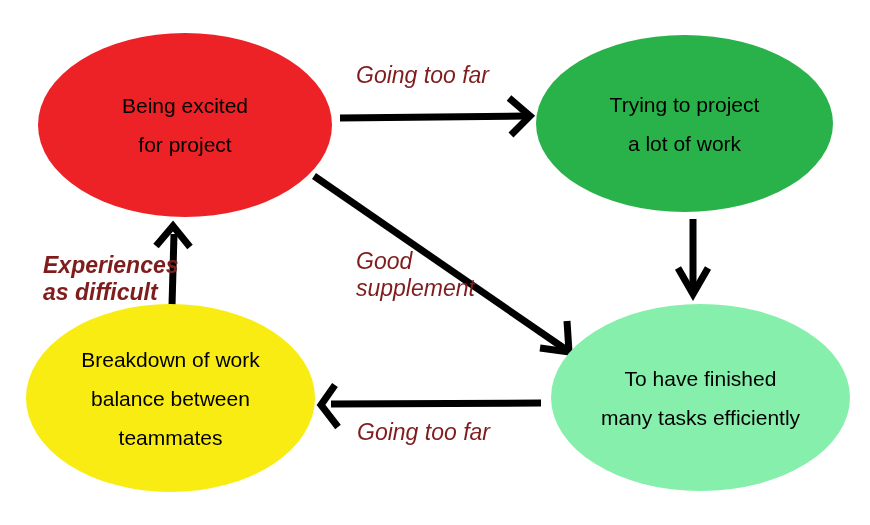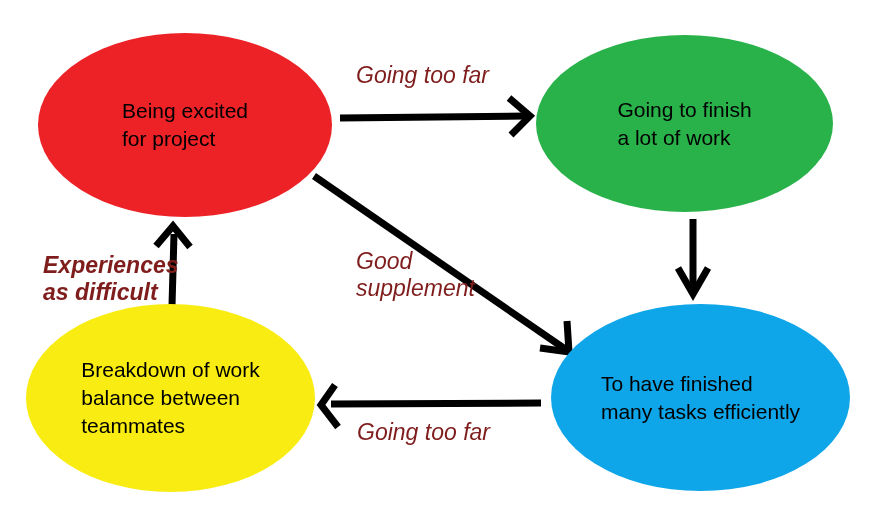--- a/index.html
+++ b/index.html
@@ -30,23 +30,23 @@
   }
   .node {
     position: absolute;
     border-radius: 50%;
     display: flex;
     align-items: center;
     justify-content: center;
   }
   .node .node-text {
     white-space: pre-line;
-    text-align: left;
+    text-align: center;
     font-size: 21px;
-    line-height: 28px;
+    line-height: 39px;
     color: #000000;
   }
   .node-red    { left: 38px;  top: 33px;  width: 294px; height: 184px; }
   .node-green  { left: 536px; top: 35px;  width: 297px; height: 177px; }
   .node-yellow { left: 26px;  top: 304px; width: 289px; height: 188px; }
   .node-blue   { left: 551px; top: 304px; width: 299px; height: 187px; }
   .edge-label {
     position: absolute;
     font-style: italic;
     font-size: 23px;
@@ -87,31 +87,31 @@
       <path d="M156 246 L173 226 L190 247"></path>
     </g>
   </svg>
 
   <div class="node node-red" style="background-color: rgb(236, 34, 39);">
     <span class="node-text">Being excited
 for project</span>
   </div>
 
   <div class="node node-green" style="background-color: rgb(42, 178, 74);">
-    <span class="node-text">Going to finish
+    <span class="node-text">Trying to project
 a lot of work</span>
   </div>
 
   <div class="node node-yellow" style="background-color: rgb(248, 236, 18);">
     <span class="node-text">Breakdown of work
 balance between
 teammates</span>
   </div>
 
-  <div class="node node-blue" style="background-color: #0ea5e9;">
+  <div class="node node-blue" style="background-color: #86efac;">
     <span class="node-text">To have finished
 many tasks efficiently</span>
   </div>
 
   <div class="edge-label label-top">Going too far</div>
   <div class="edge-label label-supplement">Good
 supplement</div>
   <div class="edge-label label-bottom">Going too far</div>
   <div class="edge-label label-experiences">Experiences
 as difficult</div>

